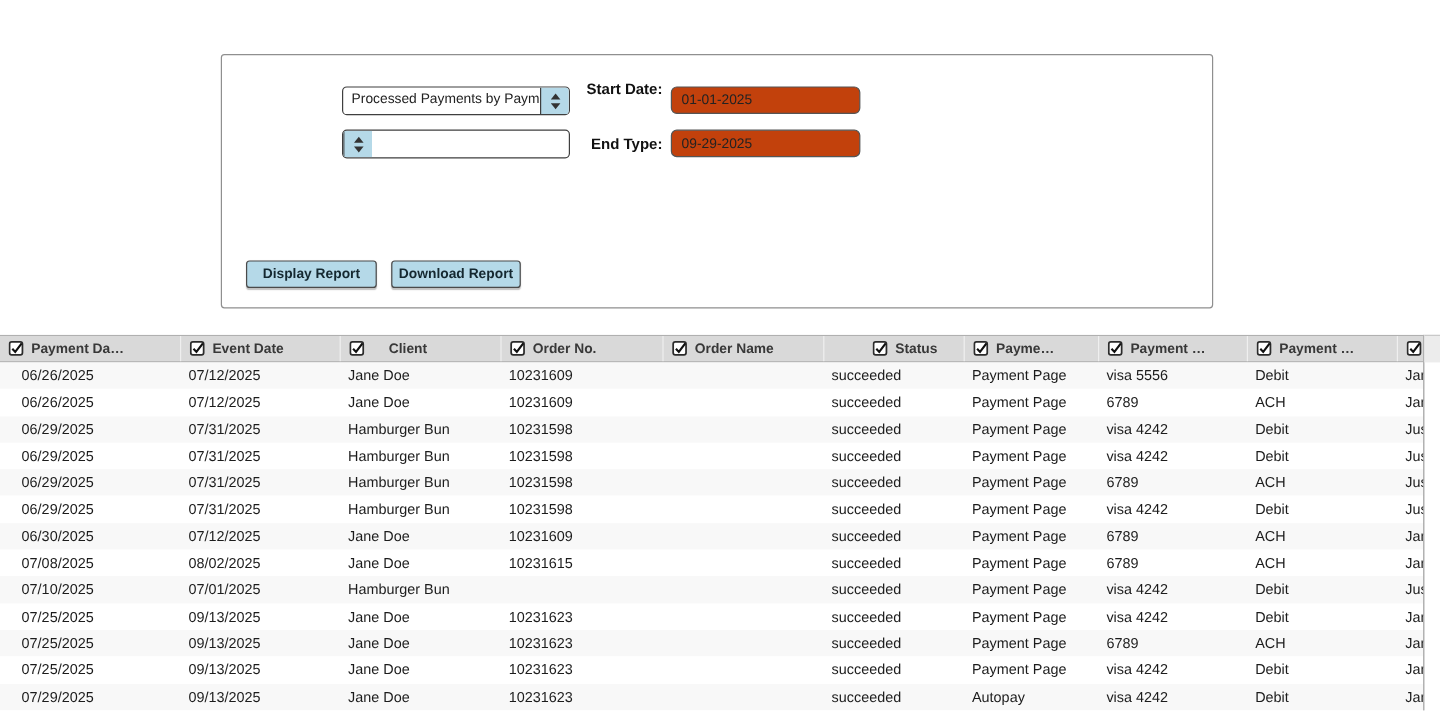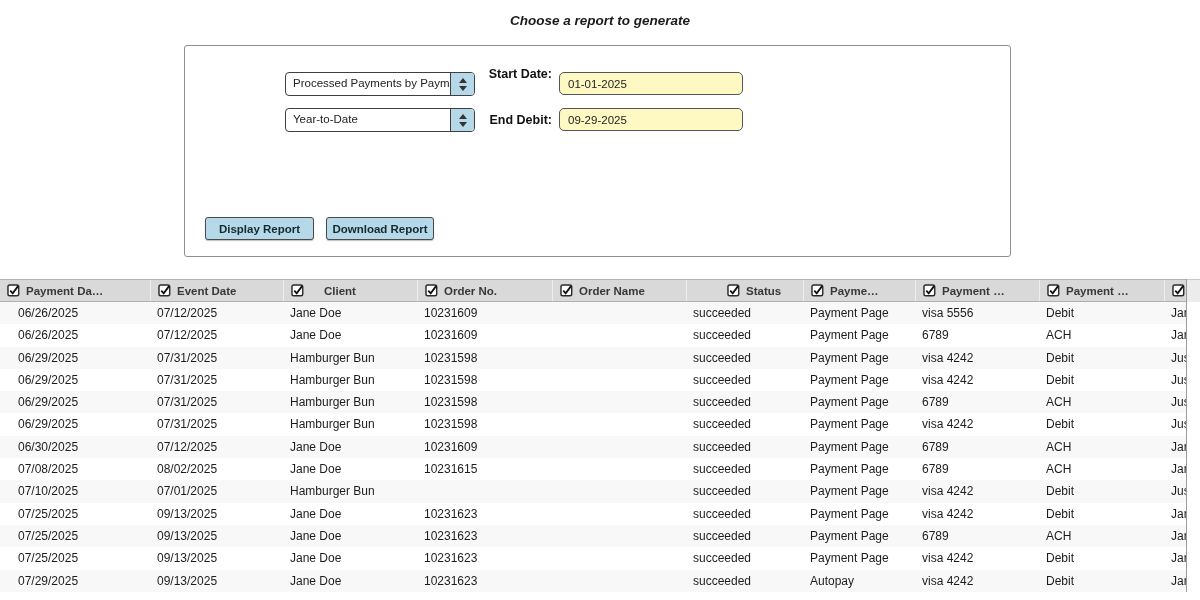--- a/index.html
+++ b/index.html
@@ -31,22 +31,22 @@
     flex:1; font-size:11.5px; color:#222; line-height:21px; padding-left:7px;
     white-space:nowrap; overflow:hidden;
   }
   .dd-stepper {
     width:24px; background:var(--accent); border-left:1.5px solid #3f3f3f;
     display:flex; flex-direction:column; align-items:center; justify-content:center; gap:3px;
   }
   .tri-up { width:0; height:0; border-left:4px solid transparent; border-right:4px solid transparent; border-bottom:5px solid #333; }
   .tri-down { width:0; height:0; border-left:4px solid transparent; border-right:4px solid transparent; border-top:5px solid #333; }
   .date-input {
-    position:absolute; width:184px; height:23px; border:1.4px solid #555;
-    border-radius:5px; background:#fef9c3; font-family:"Liberation Sans",sans-serif;
+    position:absolute; width:158px; height:23px; border:1.4px solid #555;
+    border-radius:5px; background:#c2410c; font-family:"Liberation Sans",sans-serif;
     font-size:11.5px; color:#222; padding-left:8px; outline:none;
   }
   .btn {
     position:absolute; height:23px; background:var(--accent);
     border:1.5px solid #4a4a4a; border-radius:3px; font-family:"Liberation Sans",sans-serif;
     font-size:11.5px; font-weight:bold; color:#152830; cursor:pointer;
     box-shadow:0 1px 1px rgba(0,0,0,0.25);
   }
   
   .grid {
@@ -75,49 +75,47 @@
     position:absolute; left:1187px; top:279px; width:13px; height:23px;
     background:#ececec; border-top:1px solid #c9c9c9;
   }
   .cbx { flex:none; }
 </style>
 </head>
 <body>
 
 <div id="app" style="--accent: #b5d9e8; --header-bg: #d9d9d9; --row-alt: #f8f8f8;">
 
-  <div class="page-title">Choose a report to generate</div>
 
   <div class="panel">
 
     <div class="flabel" style="left:150px; top:26px; width:129px;">Report Type:</div>
 
     <div class="dropdown" style="left:100px; top:26px;">
       <span class="dd-text">Processed Payments by Payme…</span>
       <span class="dd-stepper">
         <span class="tri-up"></span>
         <span class="tri-down"></span>
       </span>
     </div>
 
     <div class="flabel" style="left:236px; top:16px; width:131px;">Start Date:</div>
 
     <input class="date-input" style="left: 374px; top: 26px;" value="01-01-2025">
 
     <div class="flabel" style="left:150px; top:62px; width:129px;">Date Range:</div>
 
     <div class="dropdown" style="left:100px; top:62px;">
-      <span class="dd-text">Year-to-Date</span>
       <span class="dd-stepper">
         <span class="tri-up"></span>
         <span class="tri-down"></span>
       </span>
     </div>
 
-    <div class="flabel" style="left:236px; top:62px; width:131px;">End Debit:</div>
+    <div class="flabel" style="left:236px; top:62px; width:131px;">End Type:</div>
 
     <input class="date-input" style="left: 374px; top: 62px;" value="09-29-2025">
 
     <button class="btn" style="left:20px; top:171px; width:109px;">Display Report</button>
 
     <button class="btn" style="left:141px; top:171px; width:108px;">Download Report</button>
 
   </div>
 
   <div class="grid">

